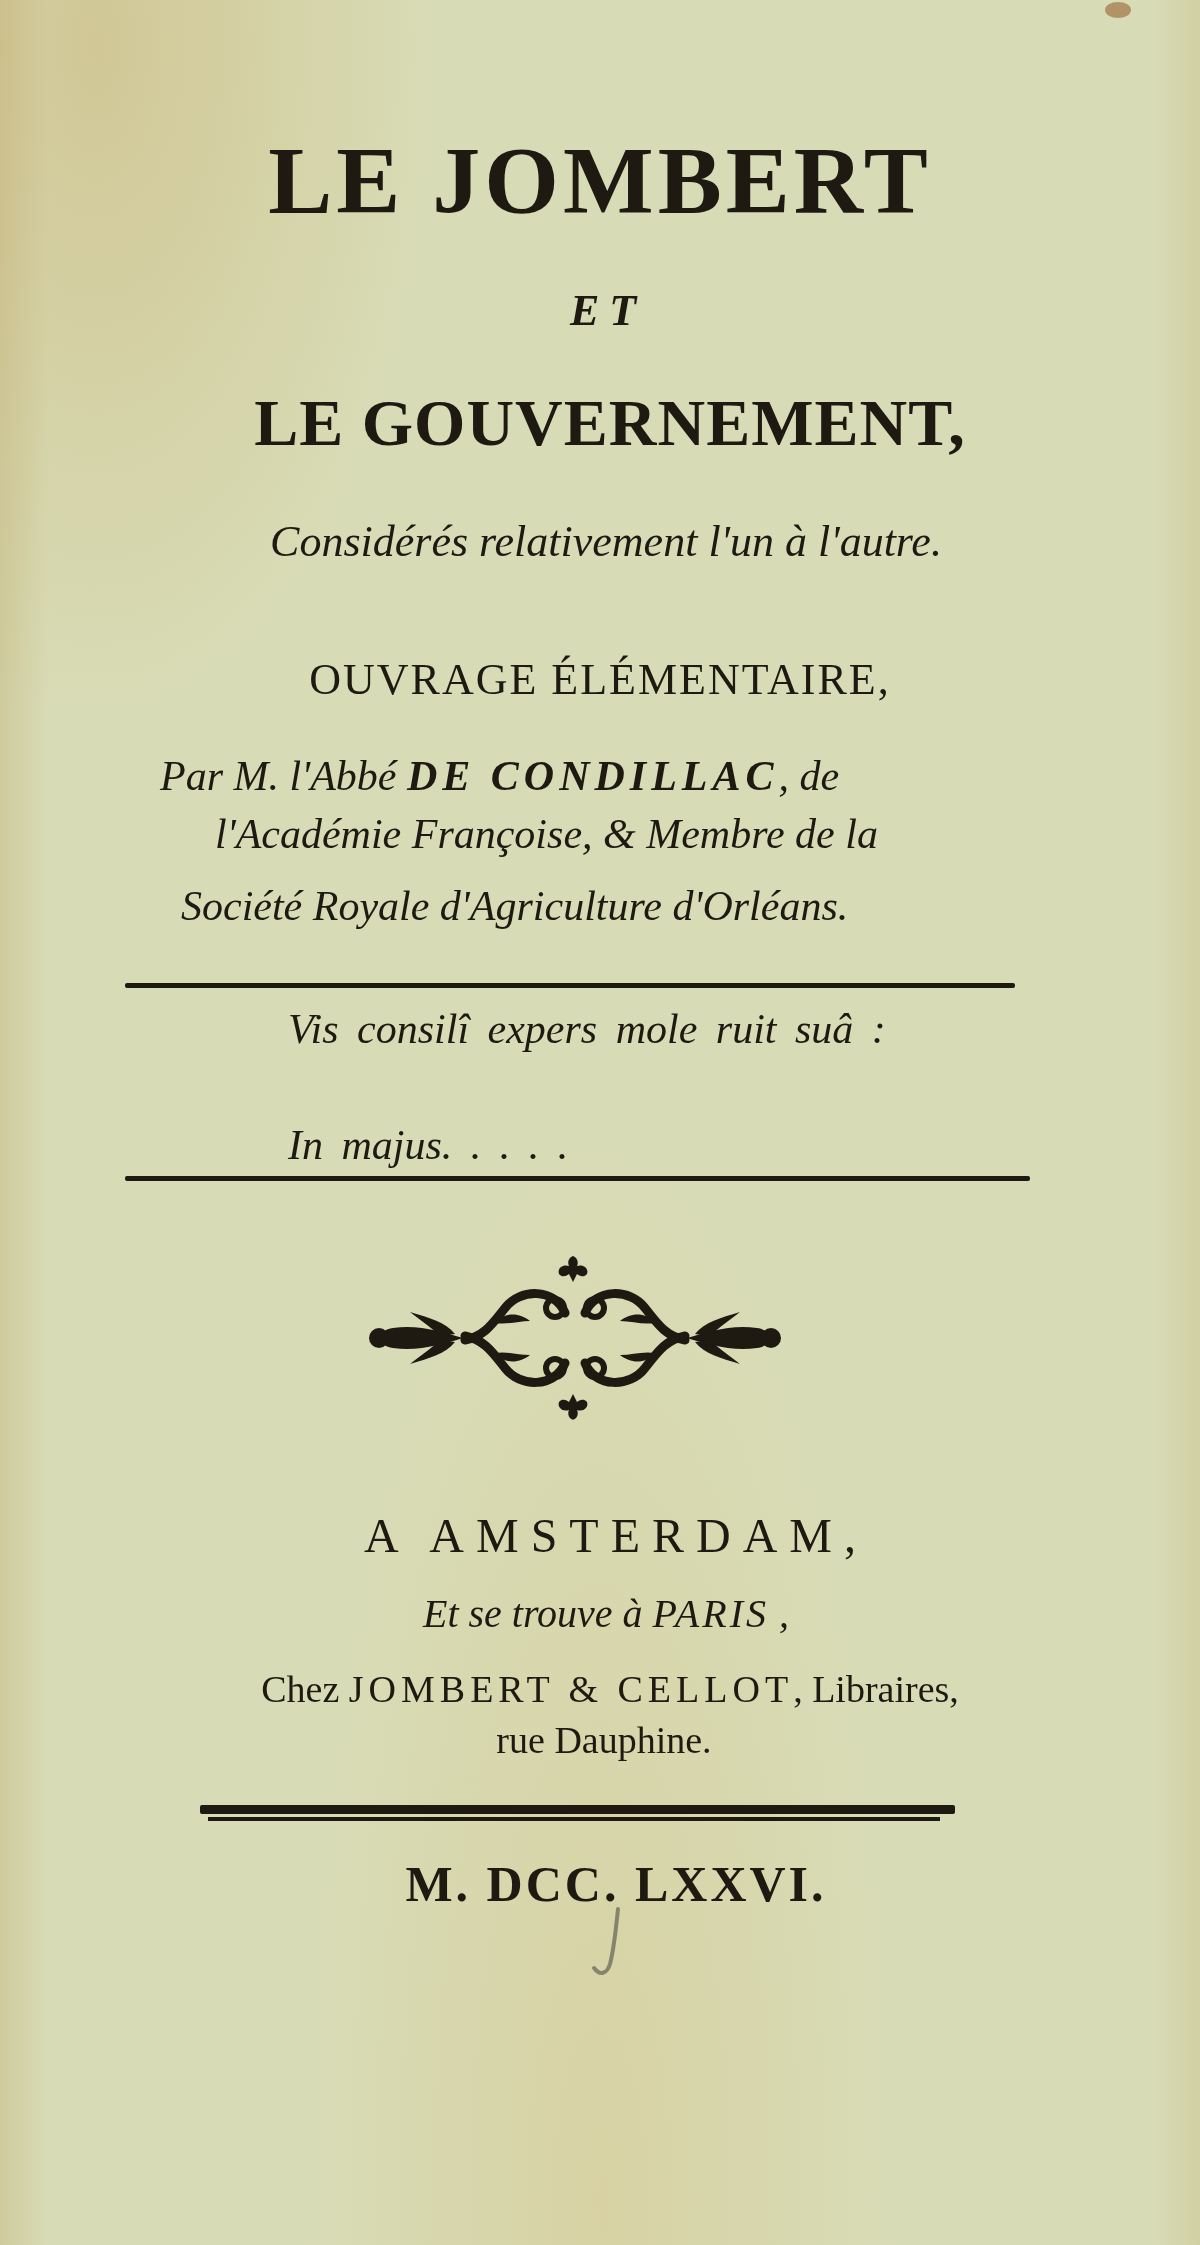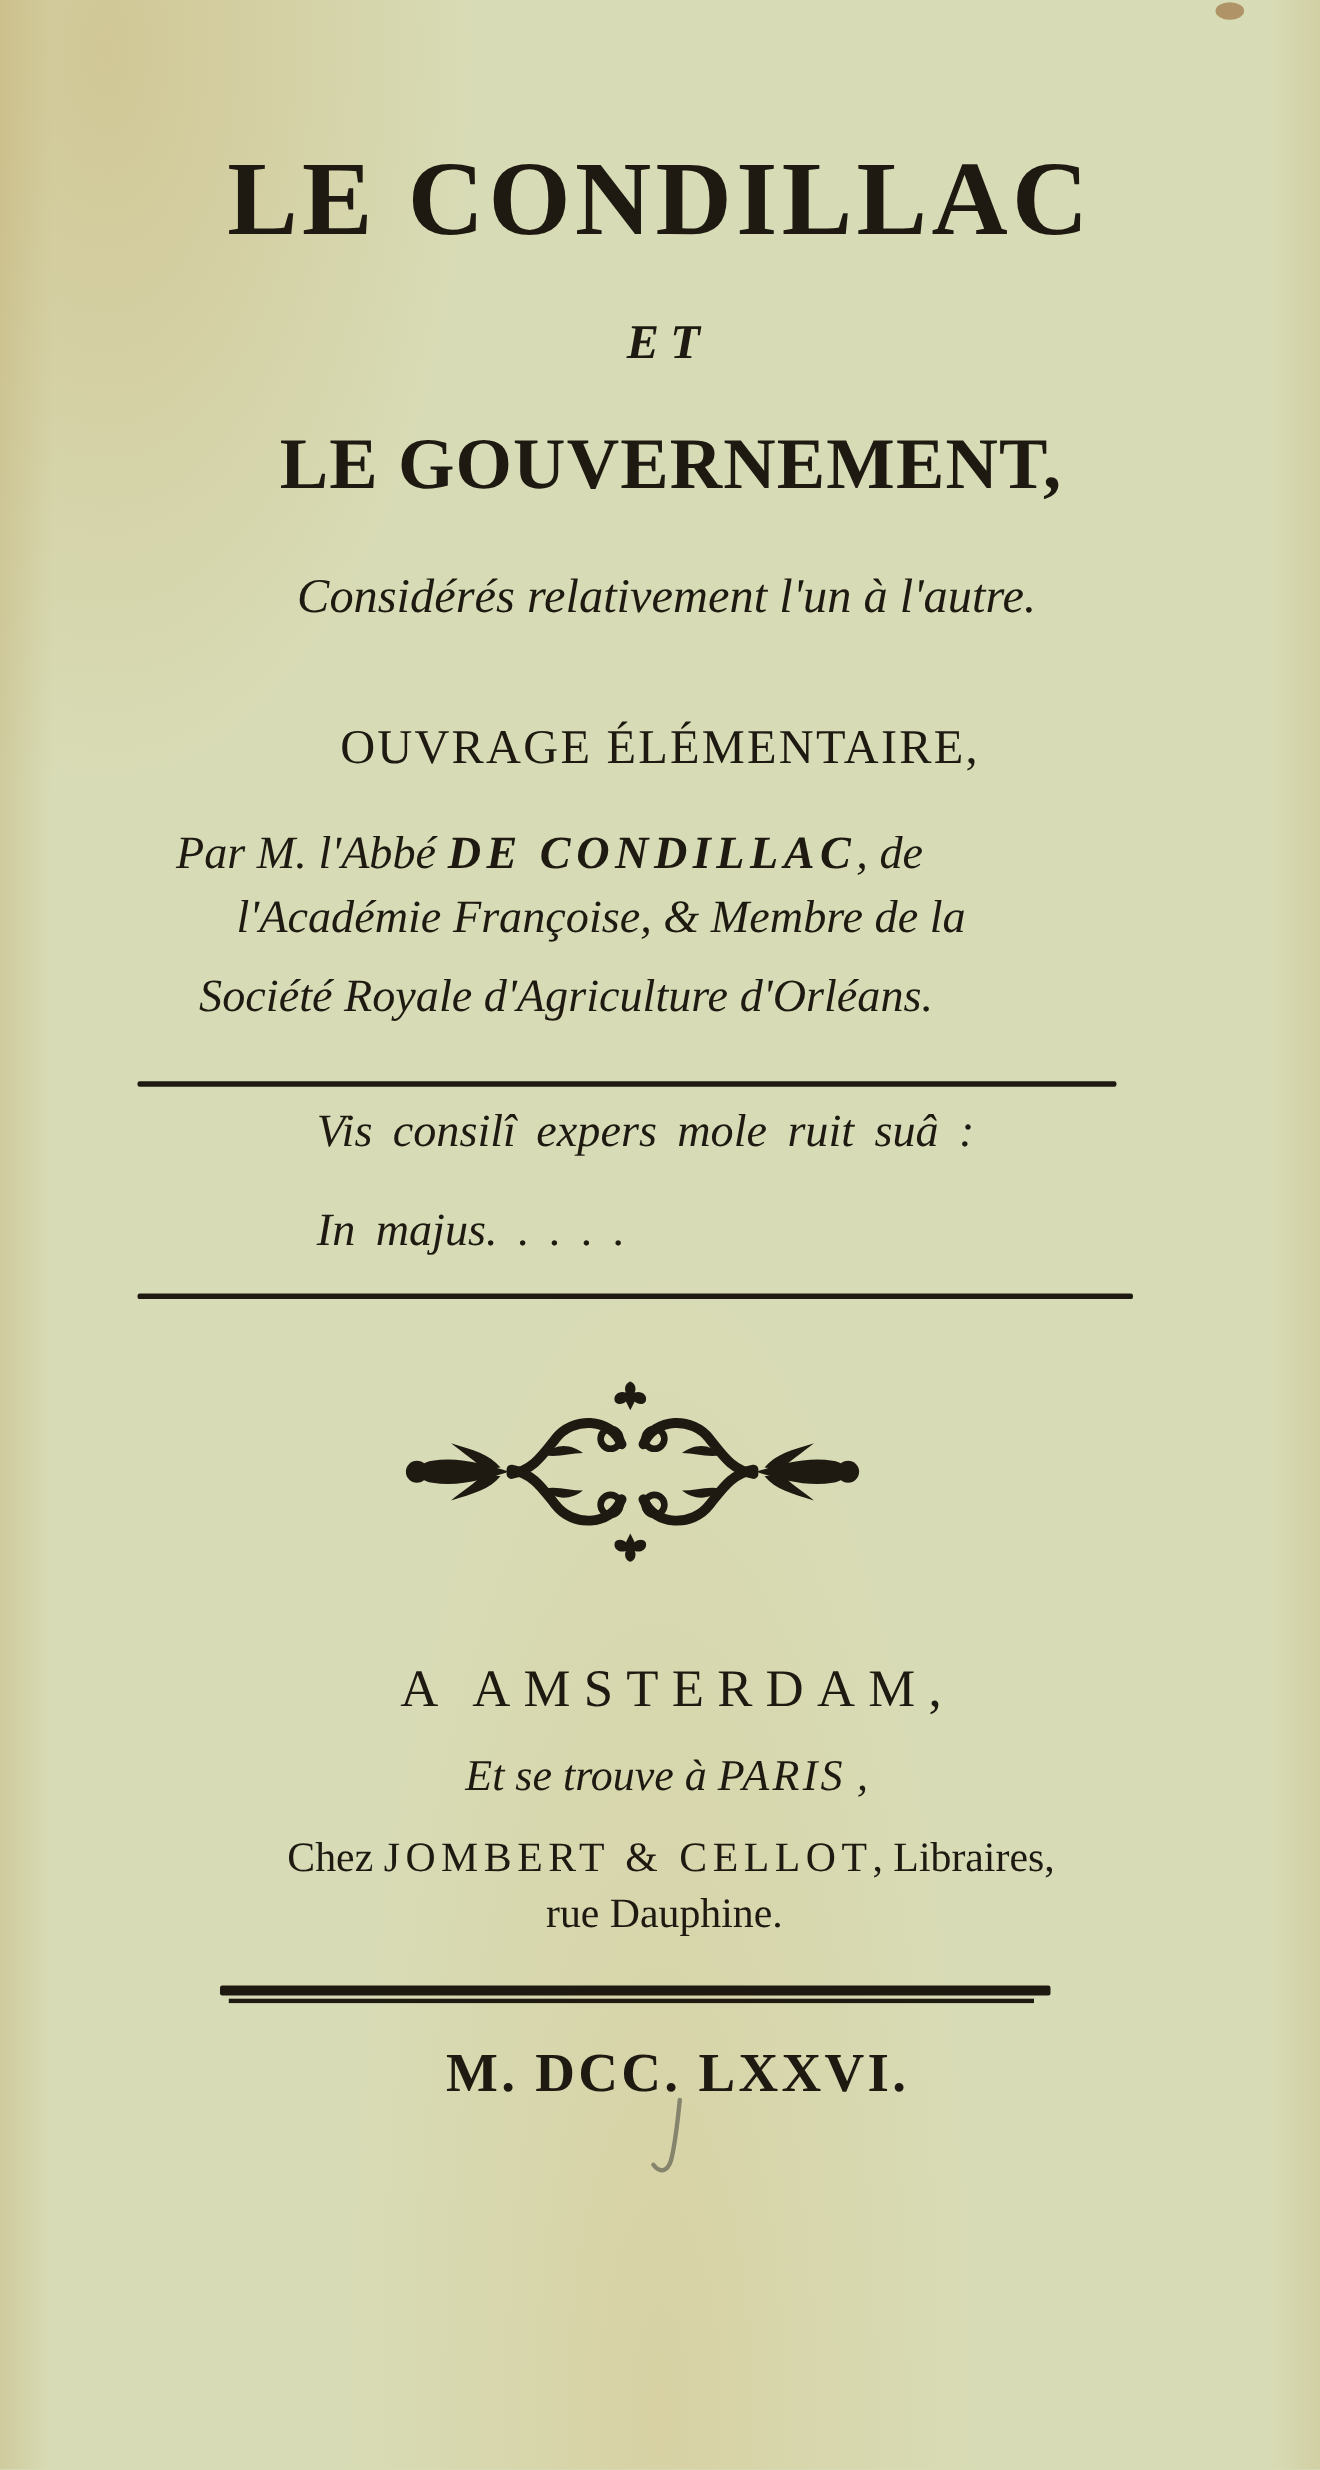--- a/index.html
+++ b/index.html
@@ -28,41 +28,41 @@
     .a2 { top: 810px; left: 185px; margin-left: 30px; }
     .a3 { top: 882px; left: 181px; }
     .sc { font-variant: small-caps; font-style: italic; letter-spacing: 5px; font-weight: bold; }
     .sc2 { font-variant: small-caps; font-style: italic; letter-spacing: 3px; }
     .rule { position: absolute; left: 125px; width: 890px; background: #1e1a12; border-radius: 2px; }
     .rule1 { top: 983px; height: 5px; }
     .rule2 { top: 1176px; height: 5px; left: 125px; width: 905px; }
     .epigraph { position: absolute; left: 288px; font-size: 42px; font-style: italic; white-space: nowrap; word-spacing: 8px; }
     .e1 { top: 1005px; }
     .e2 { top: 1050px; }
-    .e3 { top: 1095px; }
+    .e3 { top: 1121px; }
     .ornament { position: absolute; left: 355px; top: 1238px; width: 440px; height: 200px; }
     .amsterdam { top: 1508px; font-size: 48px; letter-spacing: 12px; left: 16px; }
     .paris { top: 1590px; font-size: 40px; font-style: italic; left: 6px; }
     .chez { top: 1667px; font-size: 38px; left: 10px; }
     .rue { top: 1718px; font-size: 38px; left: 4px; }
     .rule3 { position: absolute; left: 200px; top: 1805px; width: 755px; height: 18px; }
     .rule3 .a { position: absolute; left: 0; top: 0; width: 100%; height: 9px; background: #1e1a12; border-radius: 2px; }
     .rule3 .b { position: absolute; left: 8px; top: 12px; width: 97%; height: 4px; background: #1e1a12; }
     .date { top: 1855px; font-size: 50px; letter-spacing: 3px; left: 16px; font-weight: bold; }
     .pencil { position: absolute; left: 588px; top: 1905px; width: 40px; height: 75px; }
     .stain { position: absolute; border-radius: 50%; background: rgba(150,100,50,0.6); }
   </style>
 </head>
 <body>
 
 <div class="page">
 
   <div class="stain" style="left:1105px; top:2px; width:26px; height:16px;"></div>
 
-  <div class="line title1">LE CONDILLAC</div>
+  <div class="line title1">LE JOMBERT</div>
   <div class="line et">ET</div>
   <div class="line title2">LE GOUVERNEMENT,</div>
   <div class="line subtitle">Considérés relativement l'un à l'autre.</div>
   <div class="line ouvrage">OUVRAGE ÉLÉMENTAIRE,</div>
 
   <div class="author a1">
     <span>Par M. l'Abbé</span>
     <span class="sc">DE CONDILLAC</span><span>, de</span>
   </div>
   <div class="author a2">l'Académie Françoise, &amp; Membre de la</div>

